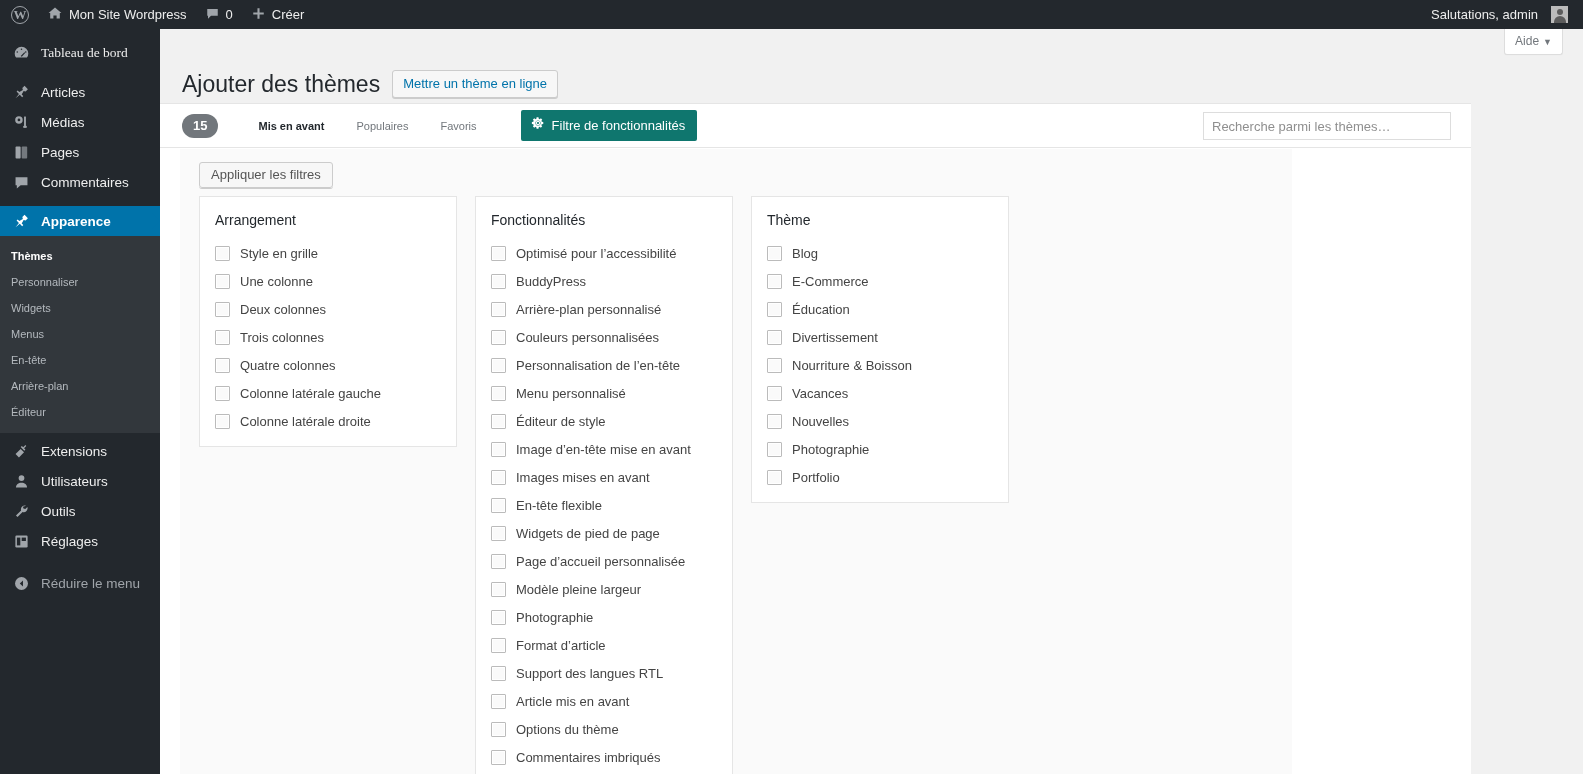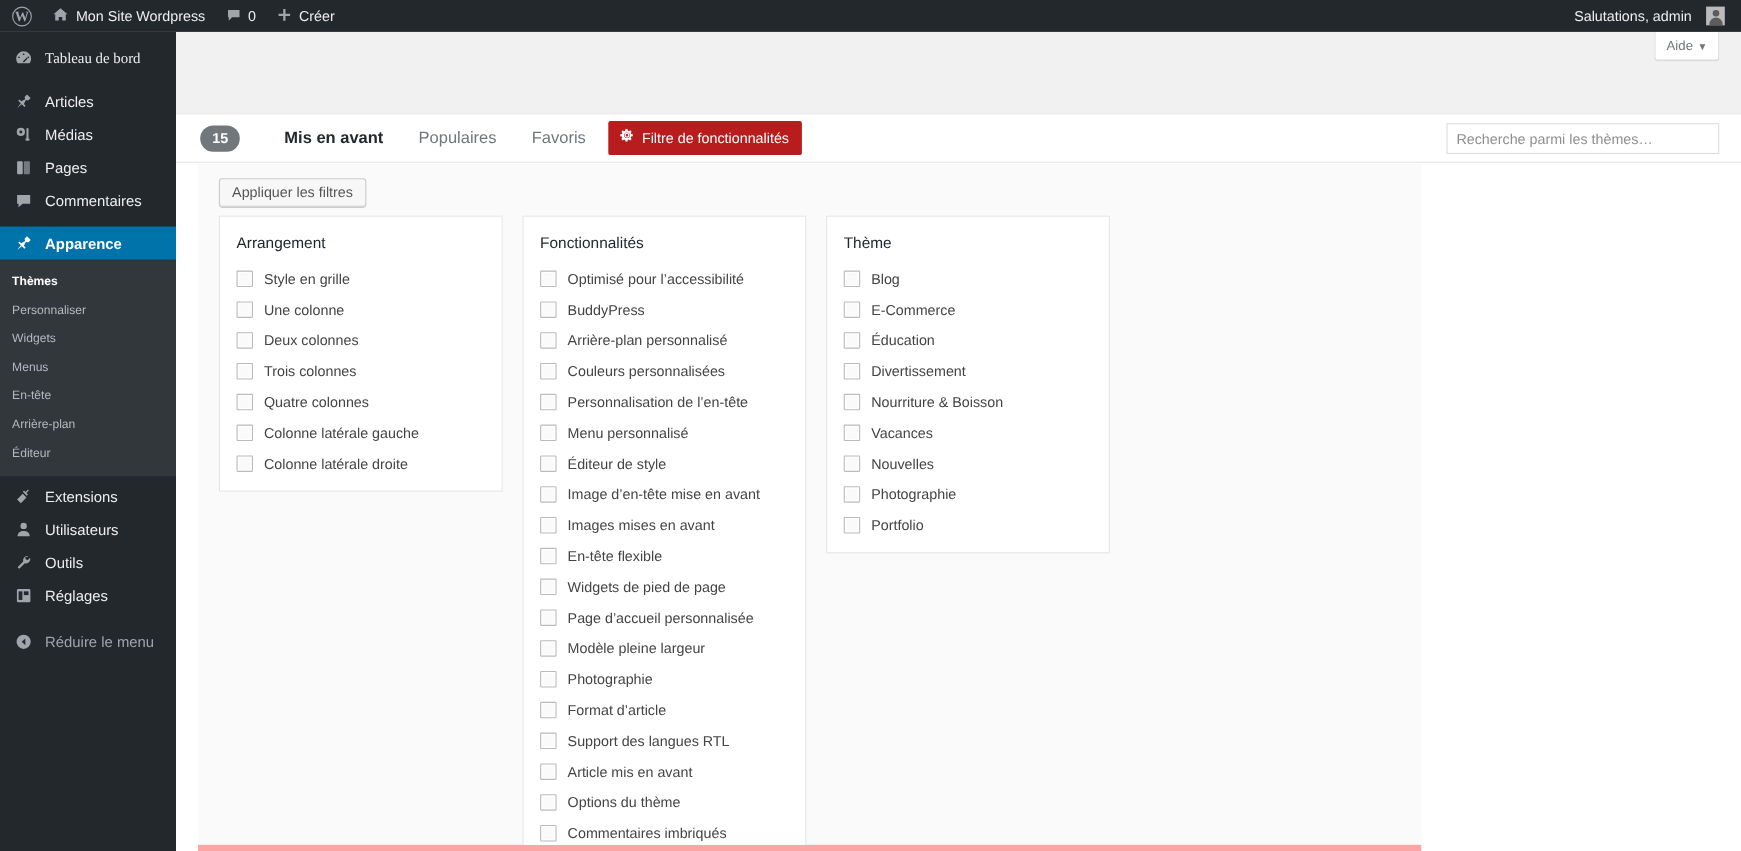--- a/index.html
+++ b/index.html
@@ -170,21 +170,21 @@
     padding: 0 10px;
     cursor: pointer;
     box-shadow: 0 1px 0 #ccc;
     white-space: nowrap;
   }
 
   
   #browser {
     position: absolute;
     top: 74px; left: 0;
-    width: 1423px; height: 671px;
+    width: 1311px; height: 671px;
     background: #fff;
     border-top: 1px solid #e5e5e5;
   }
   #filter-bar {
     height: 44px;
     padding: 0 20px 0 22px;
     display: flex; align-items: center;
     border-bottom: 1px solid #e5e5e5;
     position: relative;
   }
@@ -195,32 +195,32 @@
     font-size: 13px;
     font-weight: 600;
     padding: 4px 11px;
     margin-right: 24px;
     line-height: 16px;
   }
   .nav-tab {
     padding: 13px 10px;
     margin: 0 6px;
     color: #72777c;
-    font-size: 15px;
+    font-size: 11px;
     cursor: pointer;
     line-height: 18px;
   }
   .nav-tab:first-of-type { margin-left: 0; }
   .nav-tab.current { color: #23282d; font-weight: 600; }
   #feature-filter-btn {
-    background: #b91c1c;
+    background: #0f766e;
     color: #fff;
     border-radius: 2px;
     padding: 6px 12px 6px 10px;
-    margin-left: 4px;
+    margin-left: 28px;
     font-size: 13px;
     cursor: pointer;
     display: flex; align-items: center; gap: 7px;
     line-height: 18px;
   }
   #search-wrap {
     position: absolute; right: 20px; top: 0;
     height: 44px; display: flex; align-items: center;
   }
   #search-input {
@@ -237,21 +237,21 @@
   }
   #search-input::placeholder { color: #8f8f8f; }
 
   
   #filter-drawer {
     position: absolute;
     top: 45px; left: 20px;
     width: 1112px;
     height: 626px;
     background: #fafafa;
-    border-bottom: 7px solid #fca5a5;
+    border-bottom: 1px solid #fca5a5;
     padding: 18px 0 0 0;
     overflow: hidden;
   }
   #apply-row { padding: 0 0 14px 19px; }
   #apply-filters {
     background: #f7f7f7;
     border: 1px solid #ccc;
     border-radius: 3px;
     color: #555;
     font-size: 13px;
@@ -462,20 +462,24 @@
 </div>
 
 <div id="content">
 
   <div id="help-row">
     <div id="help-btn">
       <span>Aide</span><span class="caret">▼</span>
     </div>
   </div>
 
+  <div id="page-head">
+    <h1 id="page-title">Ajouter des thèmes</h1>
+    <span class="btn">Mettre un thème en ligne</span>
+  </div>
 
   <div id="browser">
 
     <div id="filter-bar">
       <span id="theme-count">15</span>
 
       <span class="nav-tab current">Mis en avant</span>
       <span class="nav-tab">Populaires</span>
       <span class="nav-tab">Favoris</span>
 

